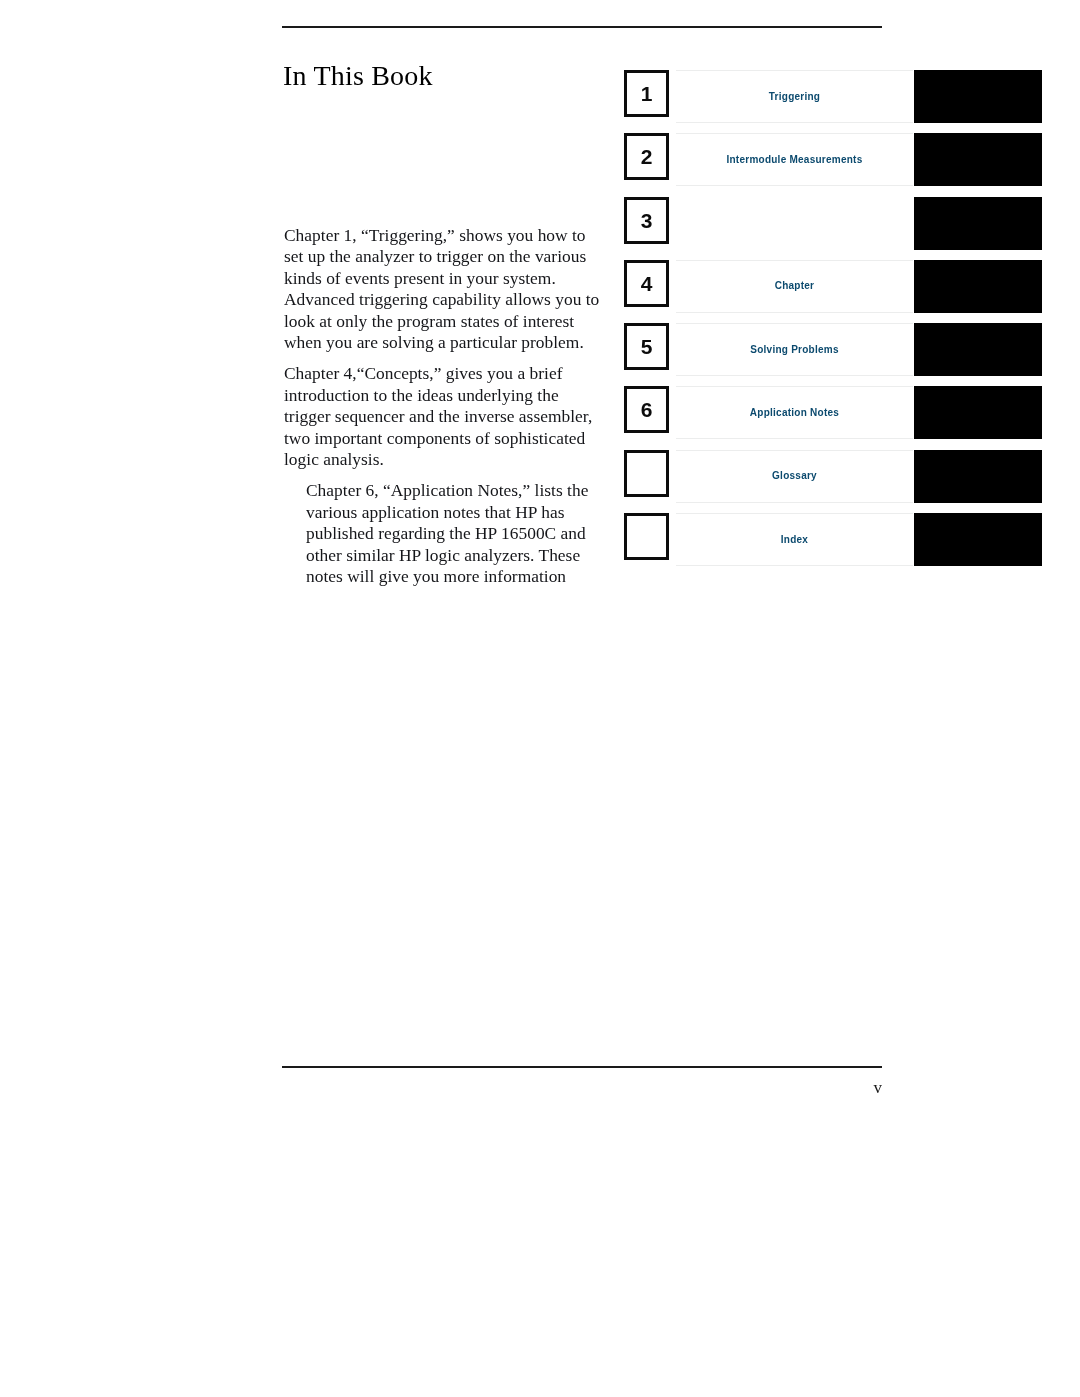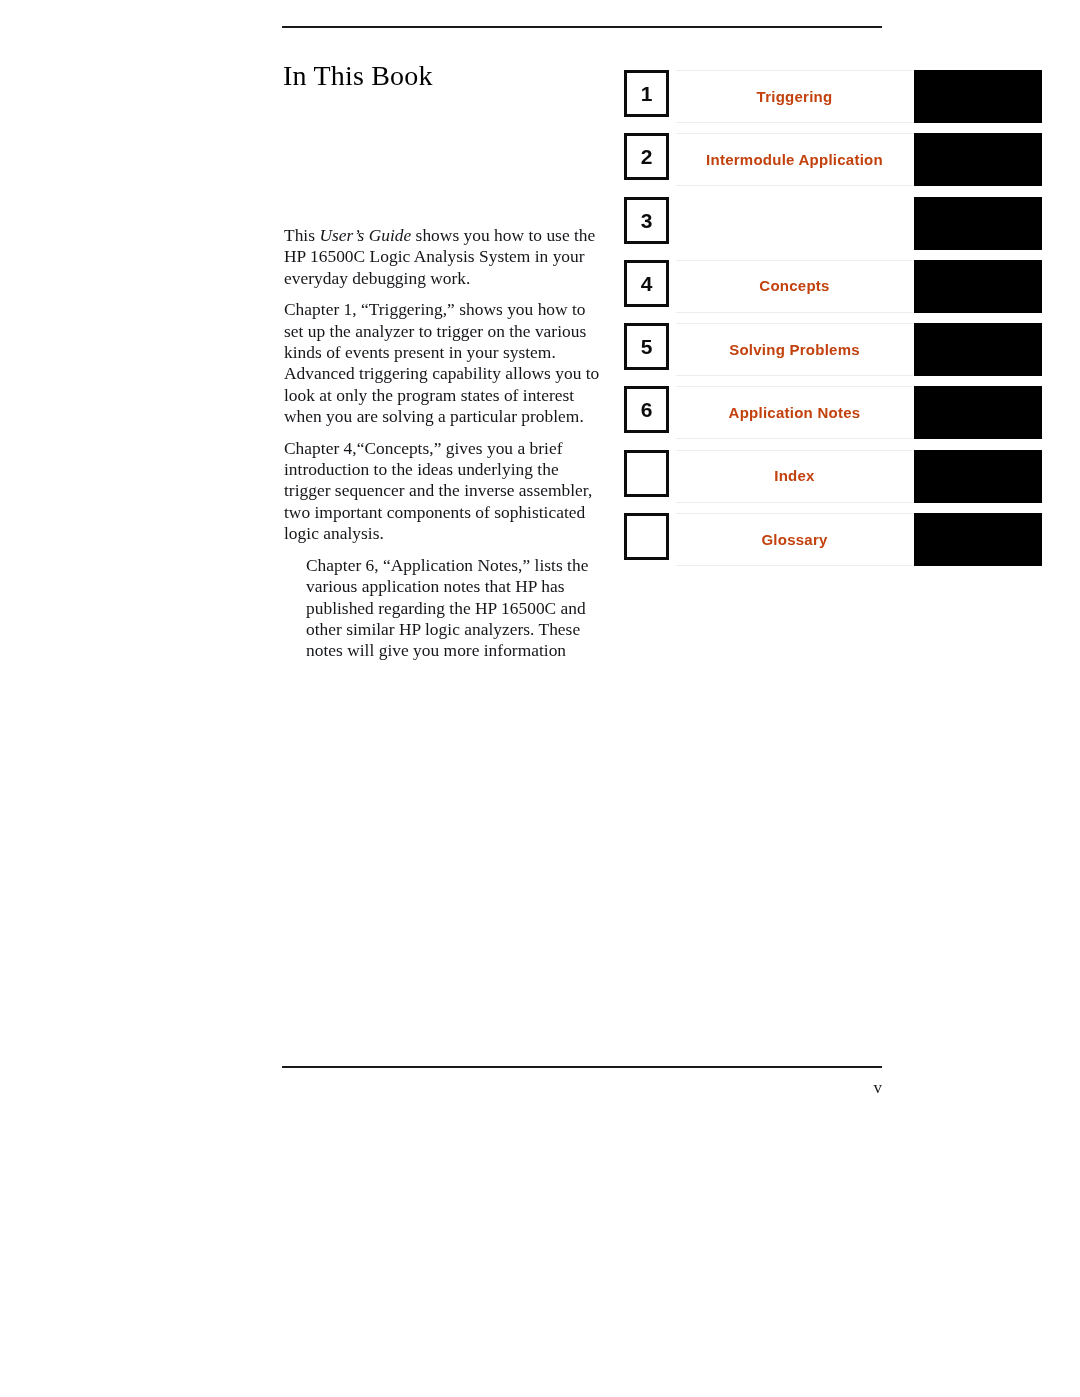--- a/index.html
+++ b/index.html
@@ -121,23 +121,23 @@
     border-top: 1px solid #eceded;
     border-bottom: 1px solid #eceded;
     background: #ffffff;
     display: flex;
     align-items: center;
     justify-content: center;
     text-align: center;
   }
   .label-text {
     font-family: "Liberation Sans", "DejaVu Sans", sans-serif;
-    font-size: 15px;
+    font-size: 10px;
     font-weight: 700;
-    color: #c2410c;
+    color: #0c4a6e;
     letter-spacing: 0.25px;
     line-height: 16px;
     white-space: nowrap;
   }
 
   .tab-block {
     position: absolute;
     left: 290px;
     top: 0;
     width: 128px;
@@ -161,79 +161,78 @@
 </head>
 <body>
 
 <div class="page">
 
   <div class="rule-top"></div>
 
   <h1 class="page-title">In This Book</h1>
 
   <div class="body-col">
-      <p>This <em>User’s Guide</em> shows you how to use the HP 16500C Logic Analysis System in your everyday debugging work.</p>
       <p>Chapter 1, “Triggering,” shows you how to set up the analyzer to trigger on the various kinds of events present in your system. Advanced triggering capability allows you to look at only the program states of interest when you are solving a particular problem.</p>
       <p>Chapter 4,“Concepts,” gives you a brief introduction to the ideas underlying the trigger sequencer and the inverse assembler, two important components of sophisticated logic analysis.</p>
       <p>Chapter 6, “Application Notes,” lists the various application notes that HP has published regarding the HP 16500C and other similar HP logic analyzers. These notes will give you more information</p>
     </div>
 
   <div class="chapter-table">
       <div class="chapter-row">
         <div class="num-box">1</div>
         <div class="label-cell">
           <span class="label-text">Triggering</span>
         </div>
         <div class="tab-block"></div>
       </div>
       <div class="chapter-row">
         <div class="num-box">2</div>
         <div class="label-cell">
-          <span class="label-text">Intermodule Application</span>
+          <span class="label-text">Intermodule Measurements</span>
         </div>
         <div class="tab-block"></div>
       </div>
       <div class="chapter-row">
         <div class="num-box">3</div>
         <div class="tab-block"></div>
       </div>
       <div class="chapter-row">
         <div class="num-box">4</div>
         <div class="label-cell">
-          <span class="label-text">Concepts</span>
+          <span class="label-text">Chapter</span>
         </div>
         <div class="tab-block"></div>
       </div>
       <div class="chapter-row">
         <div class="num-box">5</div>
         <div class="label-cell">
           <span class="label-text">Solving Problems</span>
         </div>
         <div class="tab-block"></div>
       </div>
       <div class="chapter-row">
         <div class="num-box">6</div>
         <div class="label-cell">
           <span class="label-text">Application Notes</span>
         </div>
         <div class="tab-block"></div>
       </div>
       <div class="chapter-row">
         <div class="num-box"></div>
         <div class="label-cell">
+          <span class="label-text">Glossary</span>
+        </div>
+        <div class="tab-block"></div>
+      </div>
+      <div class="chapter-row">
+        <div class="num-box"></div>
+        <div class="label-cell">
           <span class="label-text">Index</span>
         </div>
         <div class="tab-block"></div>
       </div>
-      <div class="chapter-row">
-        <div class="num-box"></div>
-        <div class="label-cell">
-          <span class="label-text">Glossary</span>
-        </div>
-        <div class="tab-block"></div>
-      </div>
     </div>
 
   <div class="rule-bottom"></div>
 
   <div class="page-number">v</div>
 
 </div>
 
 </body></html>

